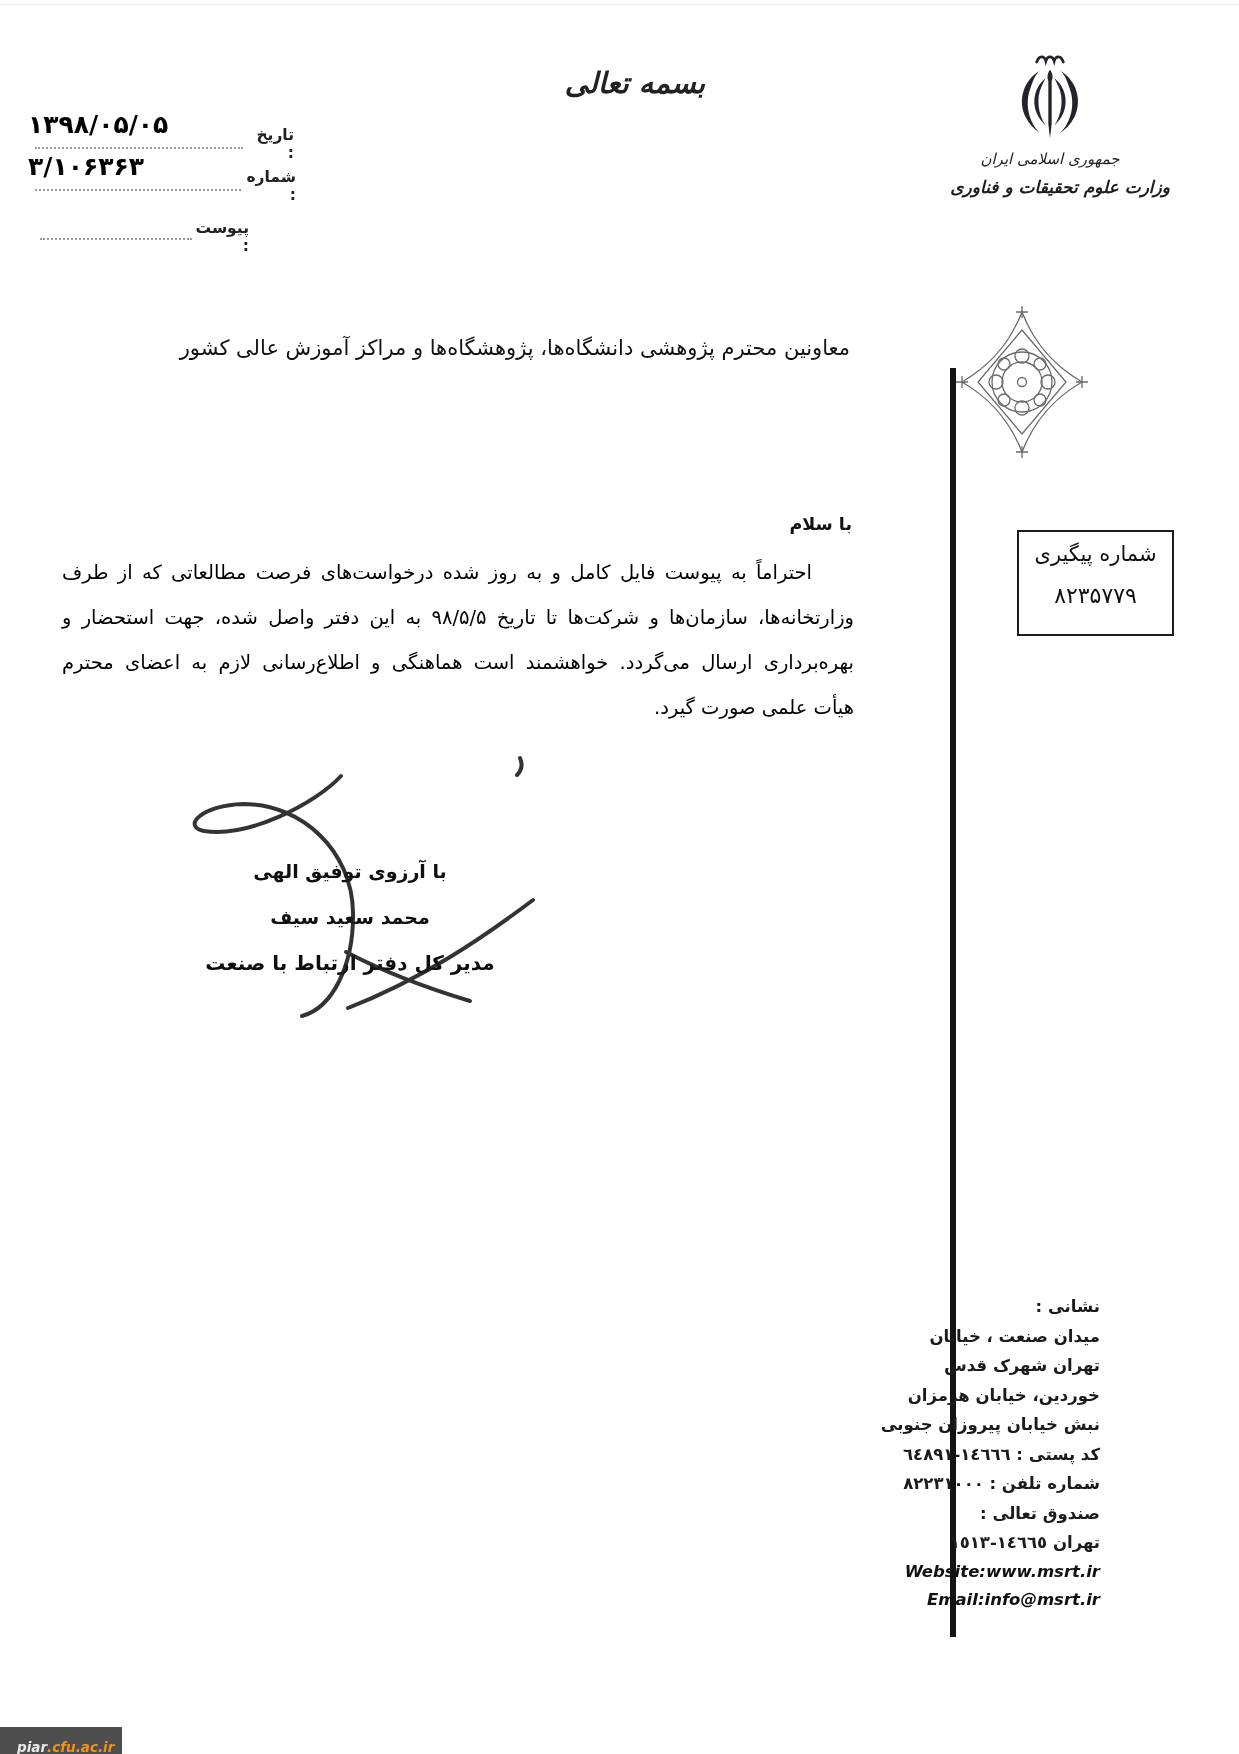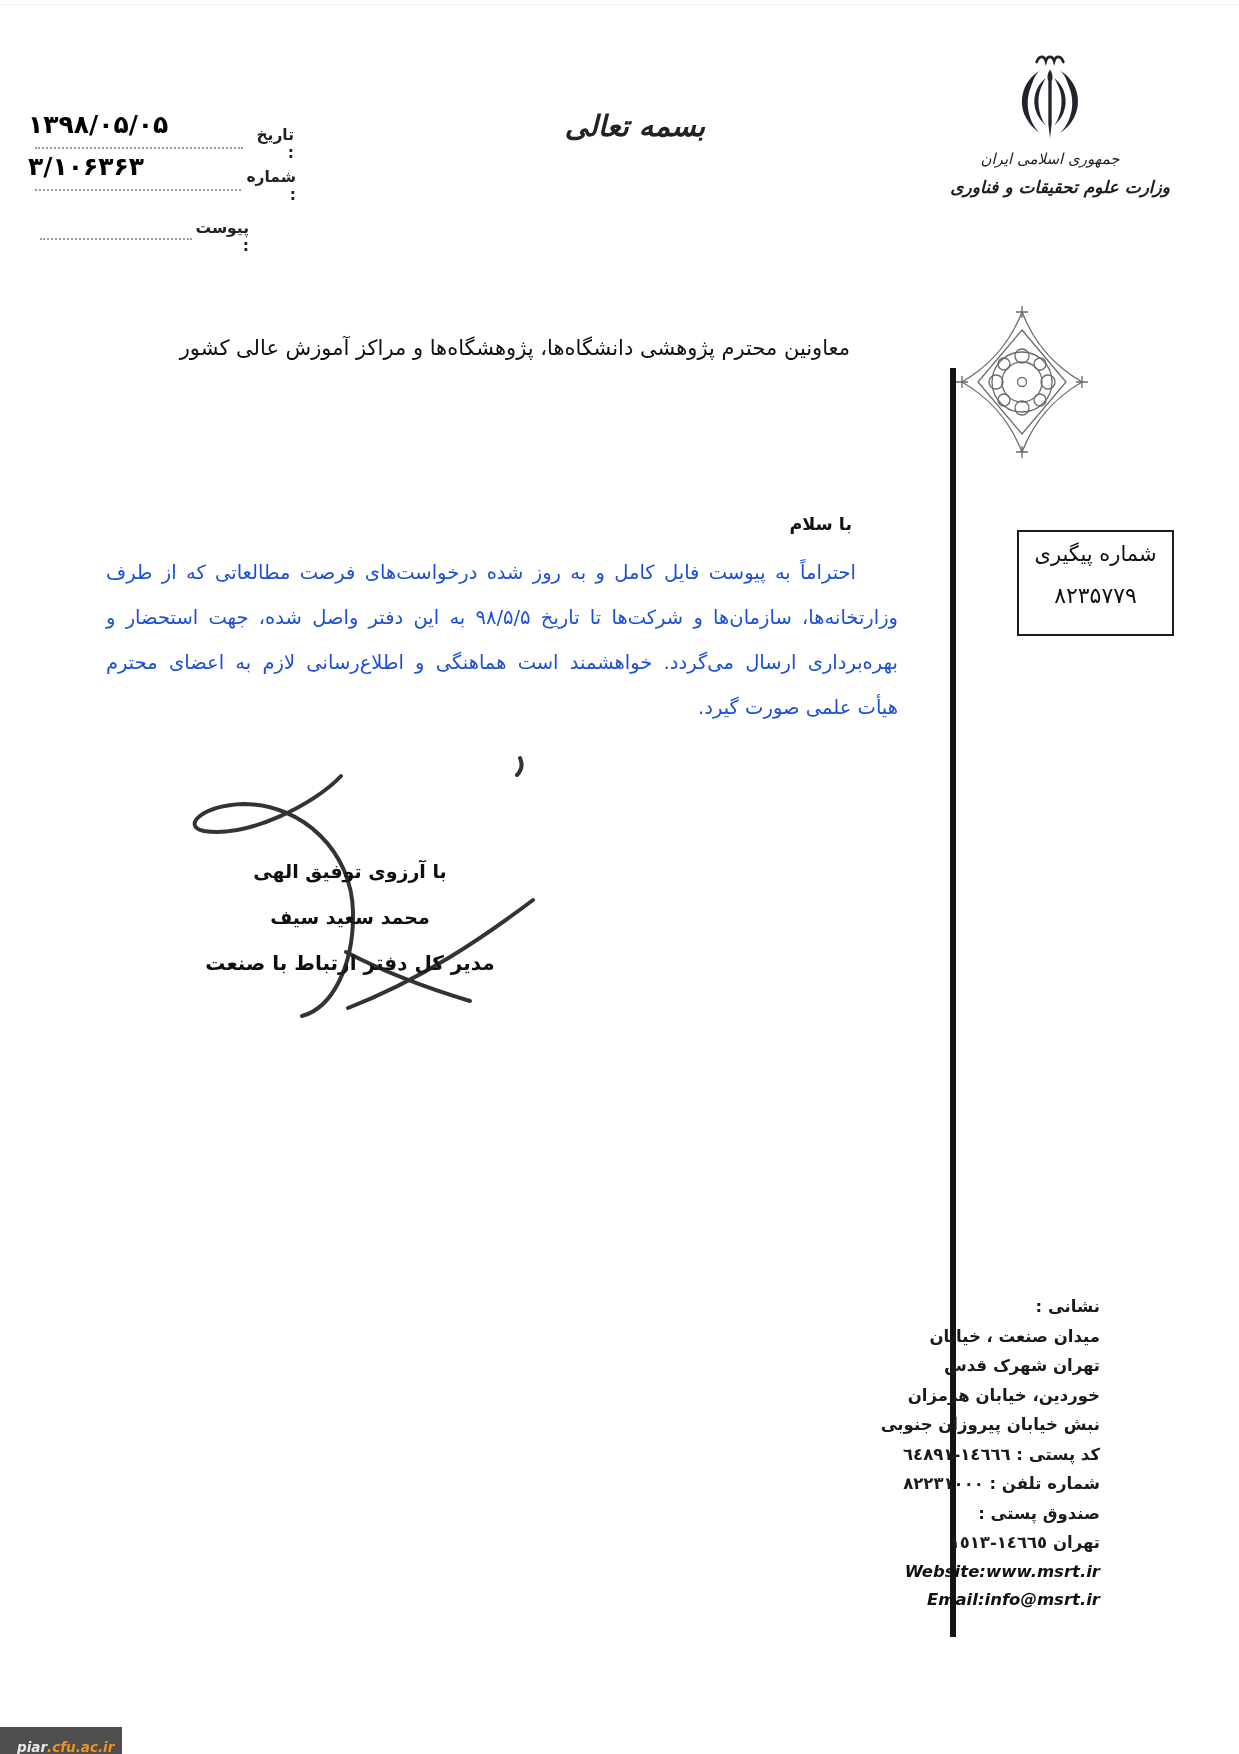--- a/index.html
+++ b/index.html
@@ -6,40 +6,40 @@
   body{background:#888;font-family:"DejaVu Sans",sans-serif;}
   .page{
     position:relative;width:1239px;height:1754px;margin:0 auto;
     background:#ffffff;overflow:hidden;color:#1a1a1a;
   }
   .abs{position:absolute;}
   .faint-top{left:0;top:4px;width:100%;height:1px;background:#ededed;}
 
   
   .bismillah{left:540px;top:66px;width:190px;text-align:center;
-    font-family:"DejaVu Serif",serif;font-style:italic;font-weight:bold;font-size:29px;color:#222;margin-top:43px;}
+    font-family:"DejaVu Serif",serif;font-style:italic;font-weight:bold;font-size:29px;color:#222;}
   .lh-right{left:930px;top:52px;width:240px;text-align:center;}
   .lh-right .emblem{width:78px;height:92px;margin:0 auto;display:block;}
   .gov{font-family:"DejaVu Serif",serif;font-style:italic;font-size:15px;margin-top:6px;color:#222;}
   .ministry{font-family:"DejaVu Serif",serif;font-style:italic;font-weight:bold;font-size:17px;margin-top:9px;color:#1d1d1d;text-align:right;}
 
   
   .meta-label{font-weight:bold;font-size:15.5px;color:#222;direction:rtl;}
   .meta-value{font-weight:bold;font-size:25px;color:#000;direction:ltr;letter-spacing:1px;}
   .dotline{border-bottom:2px dotted #9a9a9a;height:0;}
 
   
   .vline{left:950px;top:368px;width:6px;height:1269px;background:#141414;}
 
   
   .recipient{left:90px;top:336px;width:760px;direction:rtl;text-align:right;
     font-weight:normal;font-size:21px;color:#111;}
   .salutation{left:700px;top:514px;width:152px;direction:rtl;text-align:right;
     font-weight:bold;font-size:17.5px;color:#111;}
-  .body-text{left:62px;top:550px;width:792px;direction:rtl;font-size:19.5px;color:#1d4ed8;margin-left:44px;}
+  .body-text{left:62px;top:550px;width:792px;direction:rtl;font-size:19.5px;color:#000000;}
   .body-line{line-height:45px;text-align:justify;text-align-last:justify;}
   .body-line.first{padding-right:42px;}
   .body-line.last{text-align-last:right;}
 
   
   .tracking{left:1017px;top:530px;width:153px;height:102px;border:2.5px solid #1c1c1c;
     text-align:center;direction:rtl;}
   .tracking .t-label{font-size:21px;line-height:44px;color:#111;}
   .tracking .t-num{font-size:22px;line-height:40px;letter-spacing:2px;color:#111;}
 
@@ -153,21 +153,21 @@
   </svg>
 
   <div class="abs footer">
     <div class="f-line">نشانی :</div>
     <div class="f-line">میدان صنعت ، خیابان</div>
     <div class="f-line">تهران شهرک قدس</div>
     <div class="f-line">خوردین، خیابان هرمزان</div>
     <div class="f-line">نبش خیابان پیروزان جنوبی</div>
     <div class="f-line">کد پستی : ‪١٤٦٦٦-٦٤٨٩١‬</div>
     <div class="f-line">شماره تلفن : ‪٨٢٢٣١٠٠٠‬</div>
-    <div class="f-line">صندوق پستی :</div>
+    <div class="f-line">صندوق تعالی :</div>
     <div class="f-line">تهران ‪١٤٦٦٥-١٥١٣‬</div>
     <div class="f-en">Website:www.msrt.ir</div>
     <div class="f-en">Email:info@msrt.ir</div>
   </div>
 
   <div class="abs watermark">
     <span style="color:#e8e8e8;">piar</span>
       <span style="color:#f09419;">.cfu.ac.ir</span>
   </div>
 

